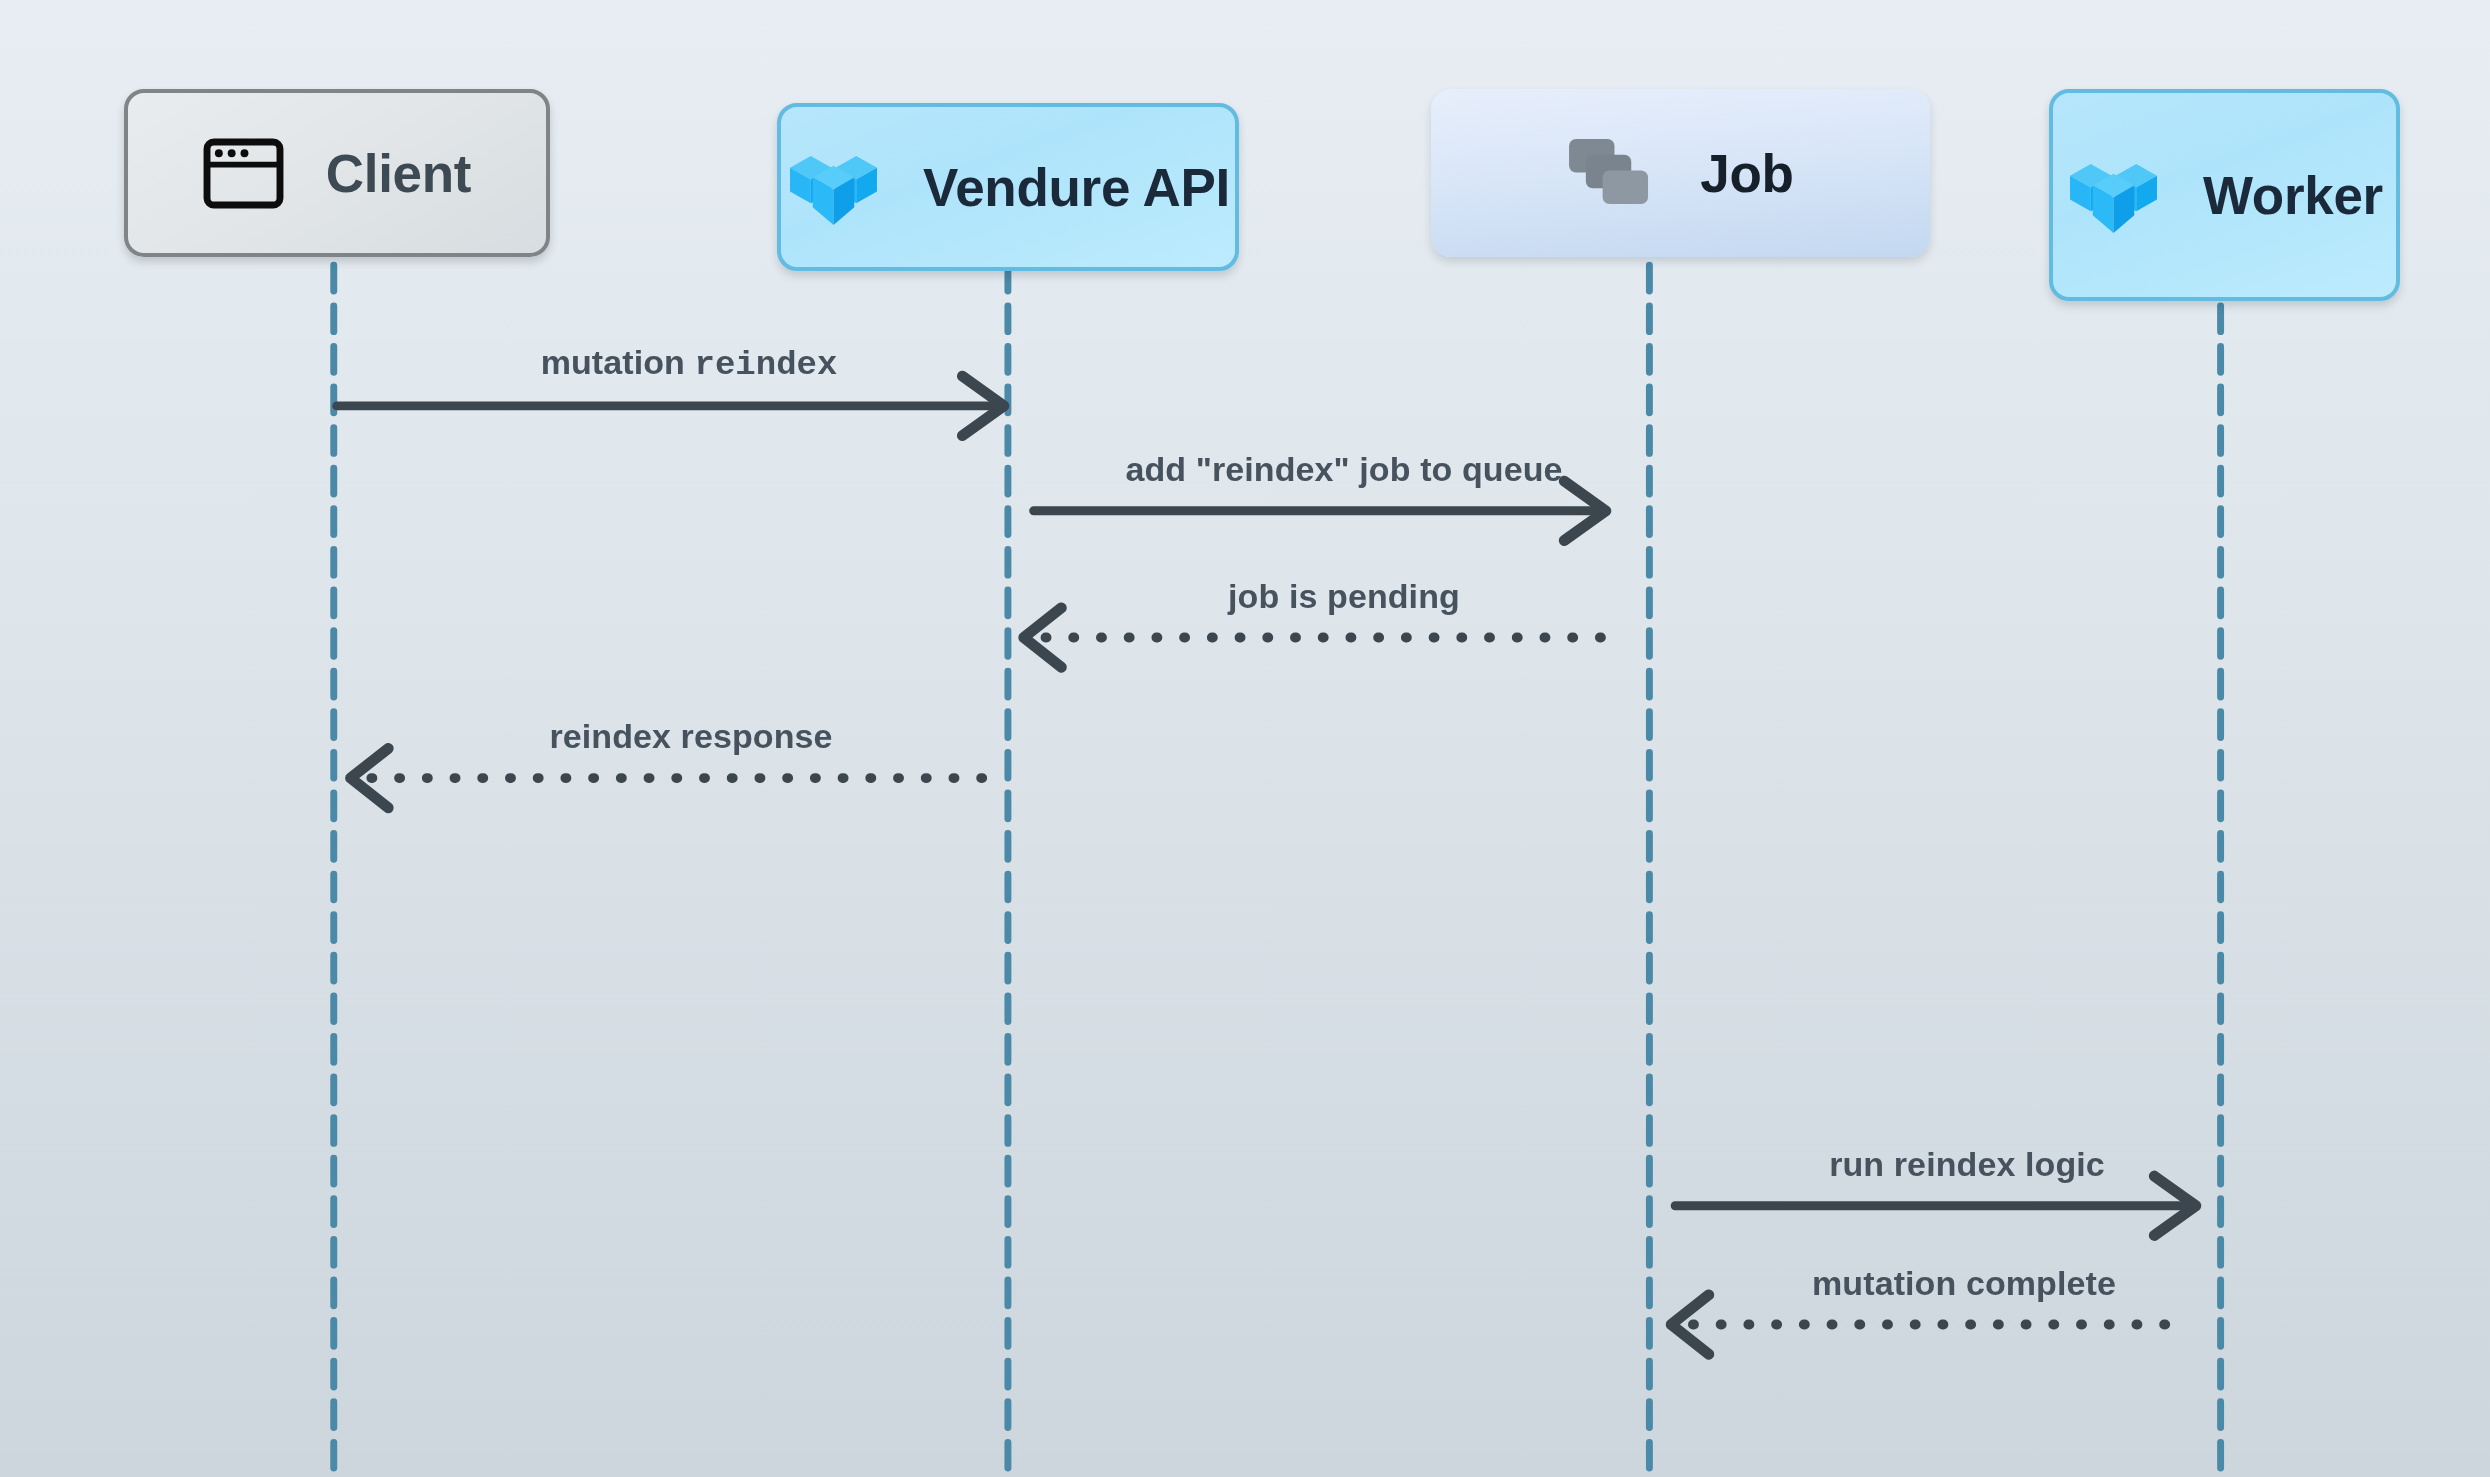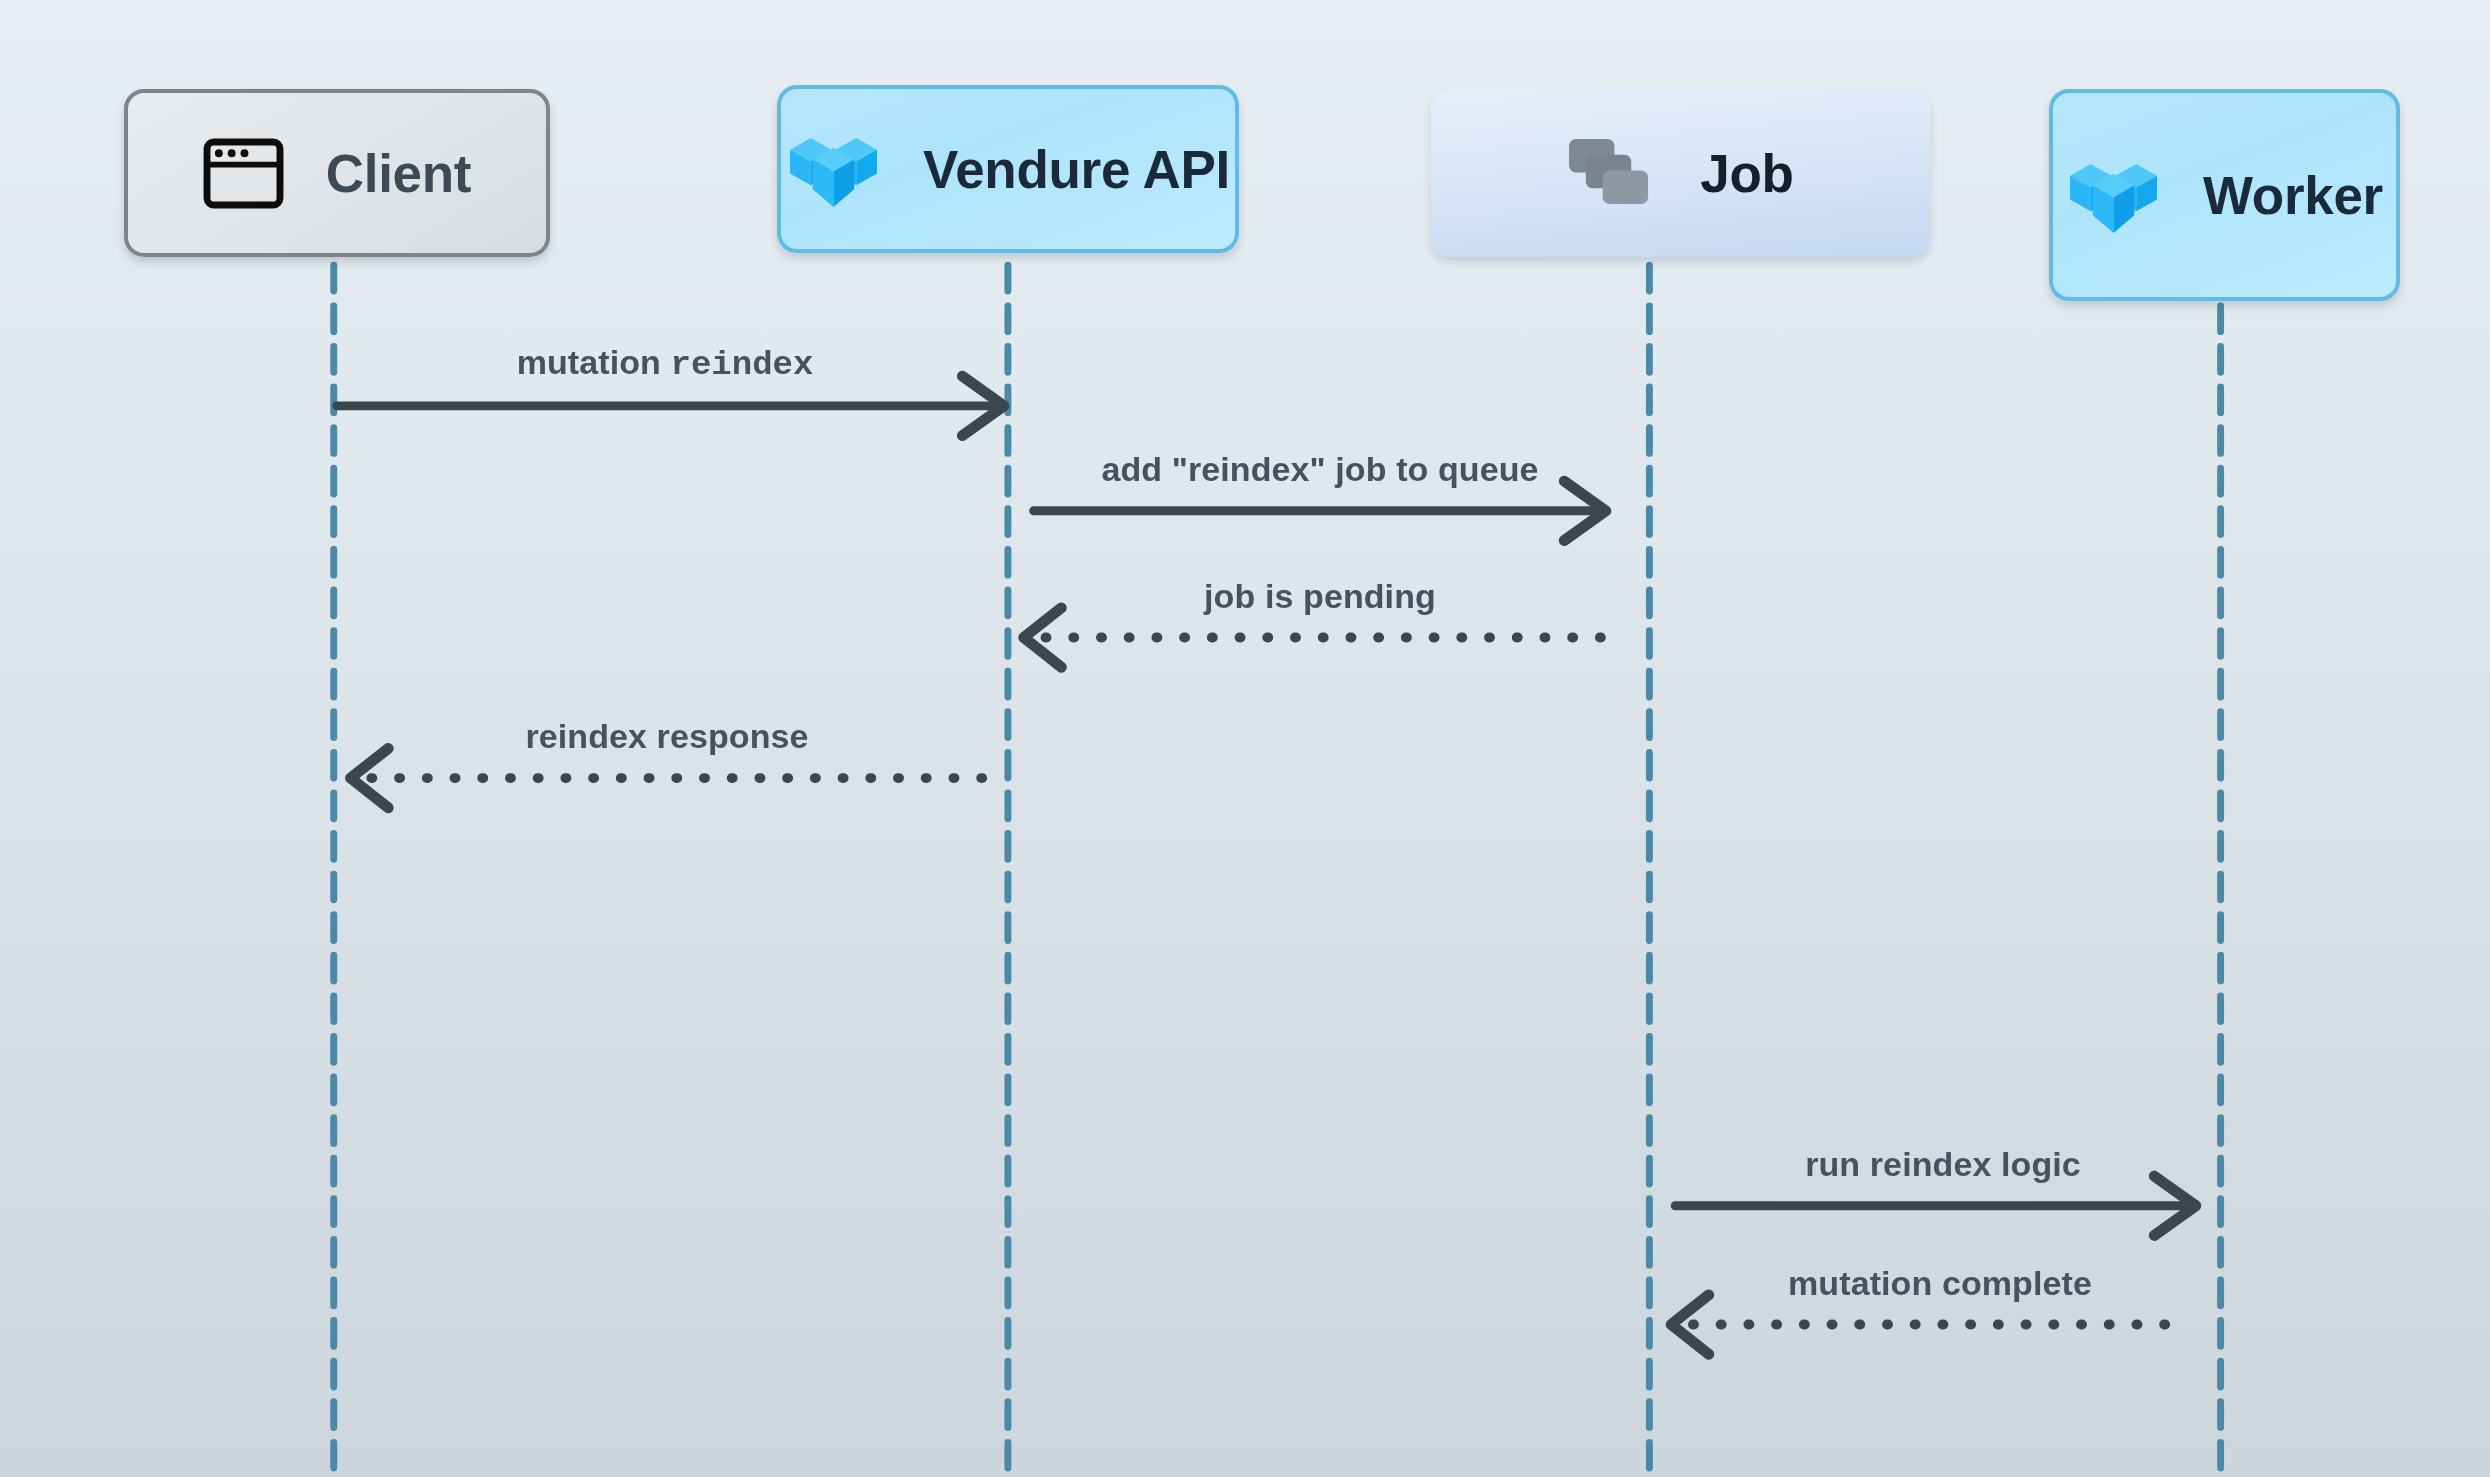--- a/index.html
+++ b/index.html
@@ -72,20 +72,21 @@
 
   
   .msg-label {
     position: absolute;
     transform: translate(-50%, -100%);
     white-space: nowrap;
     font-size: 34px;
     font-weight: 700;
     color: #46525e;
     letter-spacing: 0.1px;
+    margin-left: 24px;
   }
   .msg-label .mono {
     font-family: "Liberation Mono", "DejaVu Sans Mono", monospace;
     font-weight: 700;
     letter-spacing: 0;
   }
 </style>
 </head>
 <body>
 
@@ -140,21 +141,21 @@
         <rect x="4" y="4" width="74" height="64" rx="7" ry="7" fill="none" stroke="#0d0d0d" stroke-width="7"></rect>
         <line x1="4" y1="27" x2="78" y2="27" stroke="#0d0d0d" stroke-width="6"></line>
         <circle cx="16" cy="15.5" r="4" fill="#0d0d0d"></circle>
         <circle cx="29" cy="15.5" r="4" fill="#0d0d0d"></circle>
         <circle cx="42" cy="15.5" r="4" fill="#0d0d0d"></circle>
       </svg>
     </span>
     <span class="p-label">Client</span>
   </div>
 
-  <div class="participant p-vendure" style="left:777px; top:85px; width:462px; height:168px;align-items:center;">
+  <div class="participant p-vendure" style="left:777px; top:103px; width:462px; height:168px;align-items:center;">
     <span class="p-icon">
       <svg width="95" height="83" viewBox="0 0 96 84" xmlns="http://www.w3.org/2000/svg">
 
         <polygon points="4,22 25,10 46,22 25,34" fill="#4fc8f8"></polygon>
         <polygon points="4,22 25,34 25,58 4,46" fill="#29b6f6"></polygon>
         <polygon points="25,34 46,22 46,46 25,58" fill="#13a9ef"></polygon>
 
         <polygon points="50,22 71,10 92,22 71,34" fill="#4fc8f8"></polygon>
         <polygon points="50,22 71,34 71,58 50,46" fill="#29b6f6"></polygon>
         <polygon points="71,34 92,22 92,46 71,58" fill="#13a9ef"></polygon>

